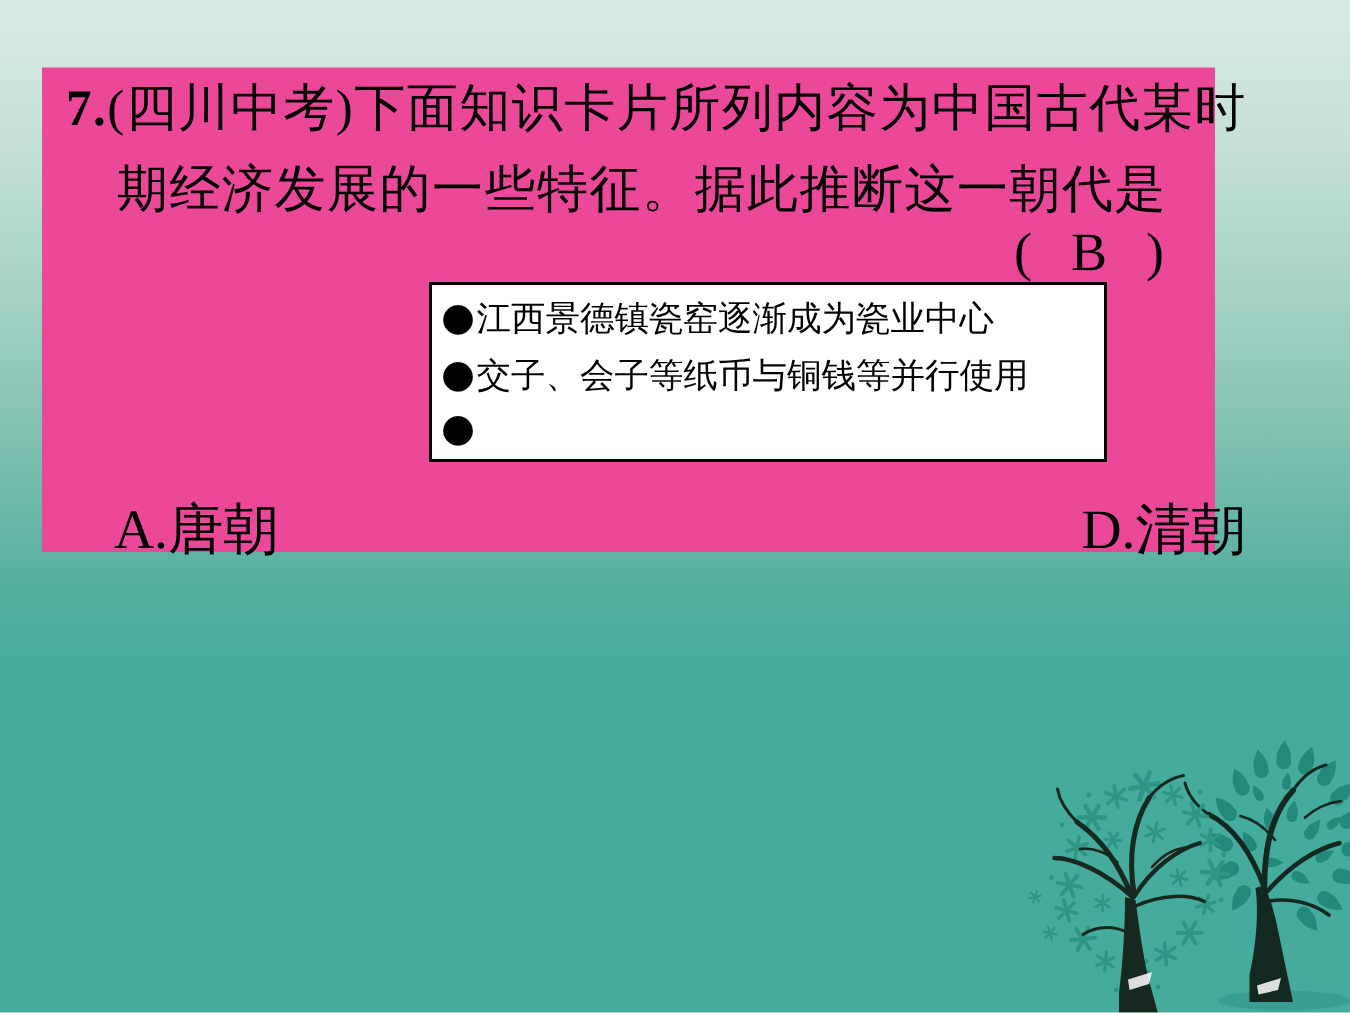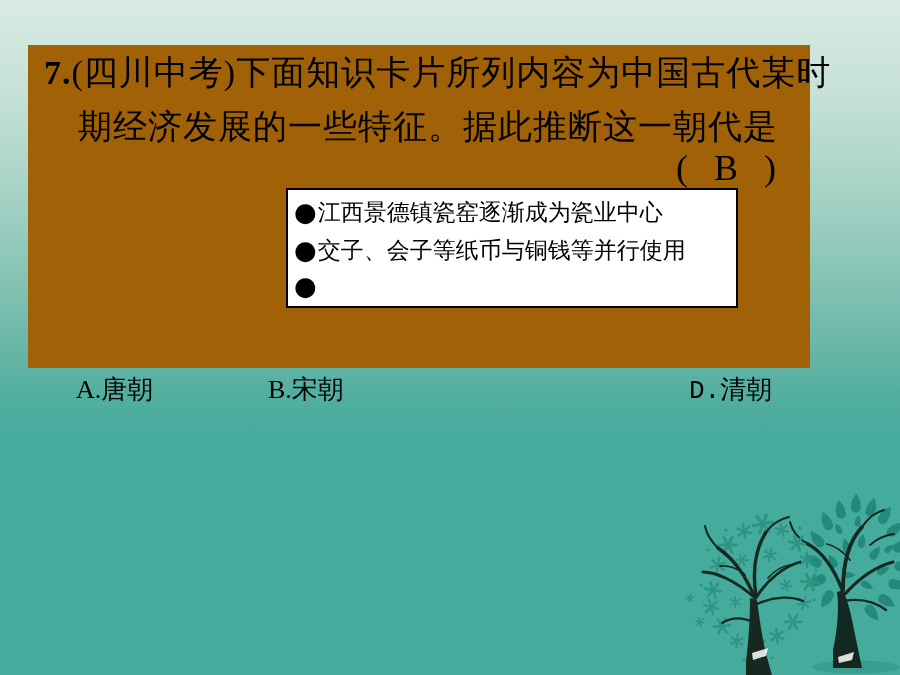--- a/index.html
+++ b/index.html
@@ -5,40 +5,40 @@
   html,body{margin:0;padding:0;}
   body{
     width:900px;height:675px;overflow:hidden;position:relative;
     font-family:"Liberation Serif","DejaVu Serif",serif;
     background:linear-gradient(180deg,
       #d8ebe3 0%, #c6e1d7 14%, #a3d1c4 30%,
       #79bdae 46%, #54afa0 58%, #45ab9d 66%, #44ab9d 100%);
   }
   .slide-card{
     position:absolute;left:28px;top:45px;width:782px;height:323px;
-    background:#a16207;
+    background:#ec4899;
   }
   .q-line1{position:absolute;left:16px;top:10px;font-size:34px;line-height:36px;color:#000;white-space:nowrap;letter-spacing:1px;}
   .q-num{font-weight:bold;font-family:"Liberation Serif","DejaVu Serif",serif;}
   .q-line2{position:absolute;left:50px;top:64px;font-size:34px;line-height:36px;color:#000;white-space:nowrap;letter-spacing:1px;}
   .answer-wrap{
     position:absolute;left:648px;top:102px;font-size:36px;color:#000;
     display:flex;align-items:center;gap:26px;
   }
   .knowledge-box{
     position:absolute;left:258px;top:143px;width:452px;height:120px;
     border:2px solid #000;box-sizing:border-box;background:#fff;
     display:flex;flex-direction:column;justify-content:space-around;
     padding:3px 4px 3px 6px;
   }
   .kb-row{display:flex;align-items:center;white-space:nowrap;}
   .kb-bullet{font-size:26px;line-height:26px;margin-right:1px;font-family:"DejaVu Sans",sans-serif;}
   .kb-text{font-size:23px;color:#000;letter-spacing:0px;}
-  .option{position:absolute;top:283px;font-size:26px;color:#000;white-space:nowrap;margin-top:44px;}
-  .opt-a{left:48px;} .opt-b{left:240px;} .opt-c{left:467px;} .opt-d{left:661px;font-family:Liberation Mono, monospace;}
+  .option{position:absolute;top:283px;font-size:37px;color:#000;white-space:nowrap;}
+  .opt-a{left:48px;} .opt-b{left:240px;} .opt-c{left:467px;} .opt-d{left:693px;}
   .trees{position:absolute;right:0;bottom:0;width:220px;height:185px;display:block;}
 </style>
 </head>
 <body>
 
 <div class="slide-card">
 
   <div class="q-line1">
     <span class="q-num">7.</span><span>(四川中考)下面知识卡片所列内容为中国古代某时</span>
   </div>
@@ -60,23 +60,20 @@
       <span class="kb-bullet">●</span>
       <span class="kb-text">交子、会子等纸币与铜钱等并行使用</span>
     </div>
     <div class="kb-row">
       <span class="kb-bullet">●</span>
     </div>
   </div>
 
   <div class="option opt-a">
     <span>A.</span><span>唐朝</span>
-  </div>
-  <div class="option opt-b">
-    <span>B.</span><span>宋朝</span>
   </div>
   <div class="option opt-d">
     <span>D.</span><span>清朝</span>
   </div>
 
 </div>
 
 <svg class="trees" viewBox="680 490 220 185" xmlns="http://www.w3.org/2000/svg" aria-hidden="true">
   <defs>
     <g id="leaf-star">

